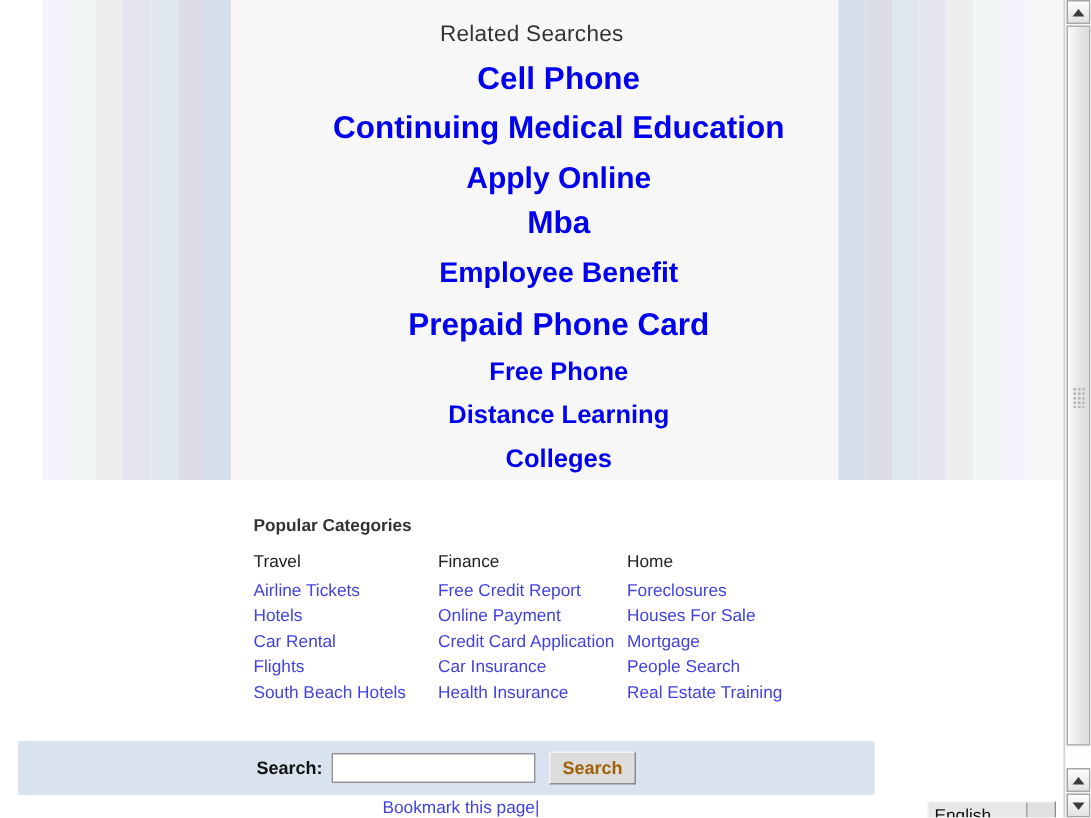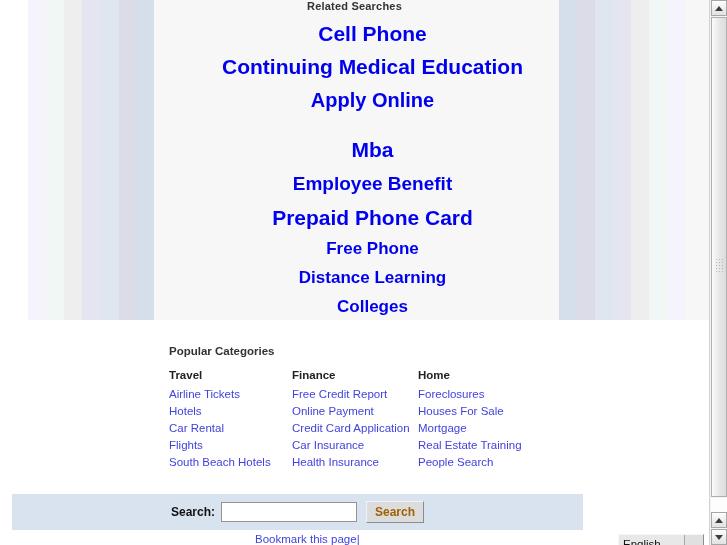--- a/index.html
+++ b/index.html
@@ -41,39 +41,40 @@
     position: absolute;
     left: 154px;
     top: 0;
     width: 401px;
     height: 320px;
     background: #f7f7f7;
     text-align: center;
   }
   #related-title {
     margin: 0;
-    font-size: 11px;
-    font-weight: bold;
+    padding-top: 14px;
+    font-size: 15px;
+    font-weight: normal;
     color: #333333;
     letter-spacing: .2px;
   }
   .rs-link {
     display: block;
     color: #0000ee;
     font-weight: bold;
     text-decoration: none;
     line-height: 1.05;
     white-space: nowrap;
     padding-left: 36px;
   }
 
   .rs-0 { font-size: 21px; margin-top: 11px; }
   .rs-1 { font-size: 21px; margin-top: 11px; }
   .rs-2 { font-size: 20px; margin-top: 12px; }
-  .rs-3 { font-size: 21px; margin-top: 28px; }
+  .rs-3 { font-size: 21px; margin-top: 8px; }
   .rs-4 { font-size: 19px; margin-top: 13px; }
   .rs-5 { font-size: 21px; margin-top: 13px; }
   .rs-6 { font-size: 17px; margin-top: 11px; }
   .rs-7 { font-size: 17px; margin-top: 11px; }
   .rs-8 { font-size: 17px; margin-top: 11px; }
 
   
   #categories {
     position: absolute;
     left: 169px;
@@ -88,21 +89,21 @@
   }
   #cat-cols {
     display: flex;
   }
   .cat-col { }
   .cat-col-0 { width: 123px; }
   .cat-col-1 { width: 126px; }
   .cat-col-2 { width: 170px; }
   .cat-head {
     font-size: 11.5px;
-    font-weight: bold;
+    font-weight: normal;
     color: #222222;
     margin-bottom: 5px;
   }
   .cat-link {
     display: block;
     font-size: 11.5px;
     color: #4242dd;
     text-decoration: none;
     line-height: 17px;
     white-space: nowrap;
@@ -316,22 +317,22 @@
         <a class="cat-link" href="#">Credit Card Application</a>
         <a class="cat-link" href="#">Car Insurance</a>
         <a class="cat-link" href="#">Health Insurance</a>
       </div>
 
       <div class="cat-col cat-col-2">
         <div class="cat-head">Home</div>
         <a class="cat-link" href="#">Foreclosures</a>
         <a class="cat-link" href="#">Houses For Sale</a>
         <a class="cat-link" href="#">Mortgage</a>
+        <a class="cat-link" href="#">People Search</a>
         <a class="cat-link" href="#">Real Estate Training</a>
-        <a class="cat-link" href="#">People Search</a>
       </div>
 
     </div>
   </div>
 
   <div id="footer-bar">
     <span id="search-label">Search:</span>
     <input id="search-input" type="text" placeholder="" style="">
     <button id="search-button">Search</button>
   </div>

